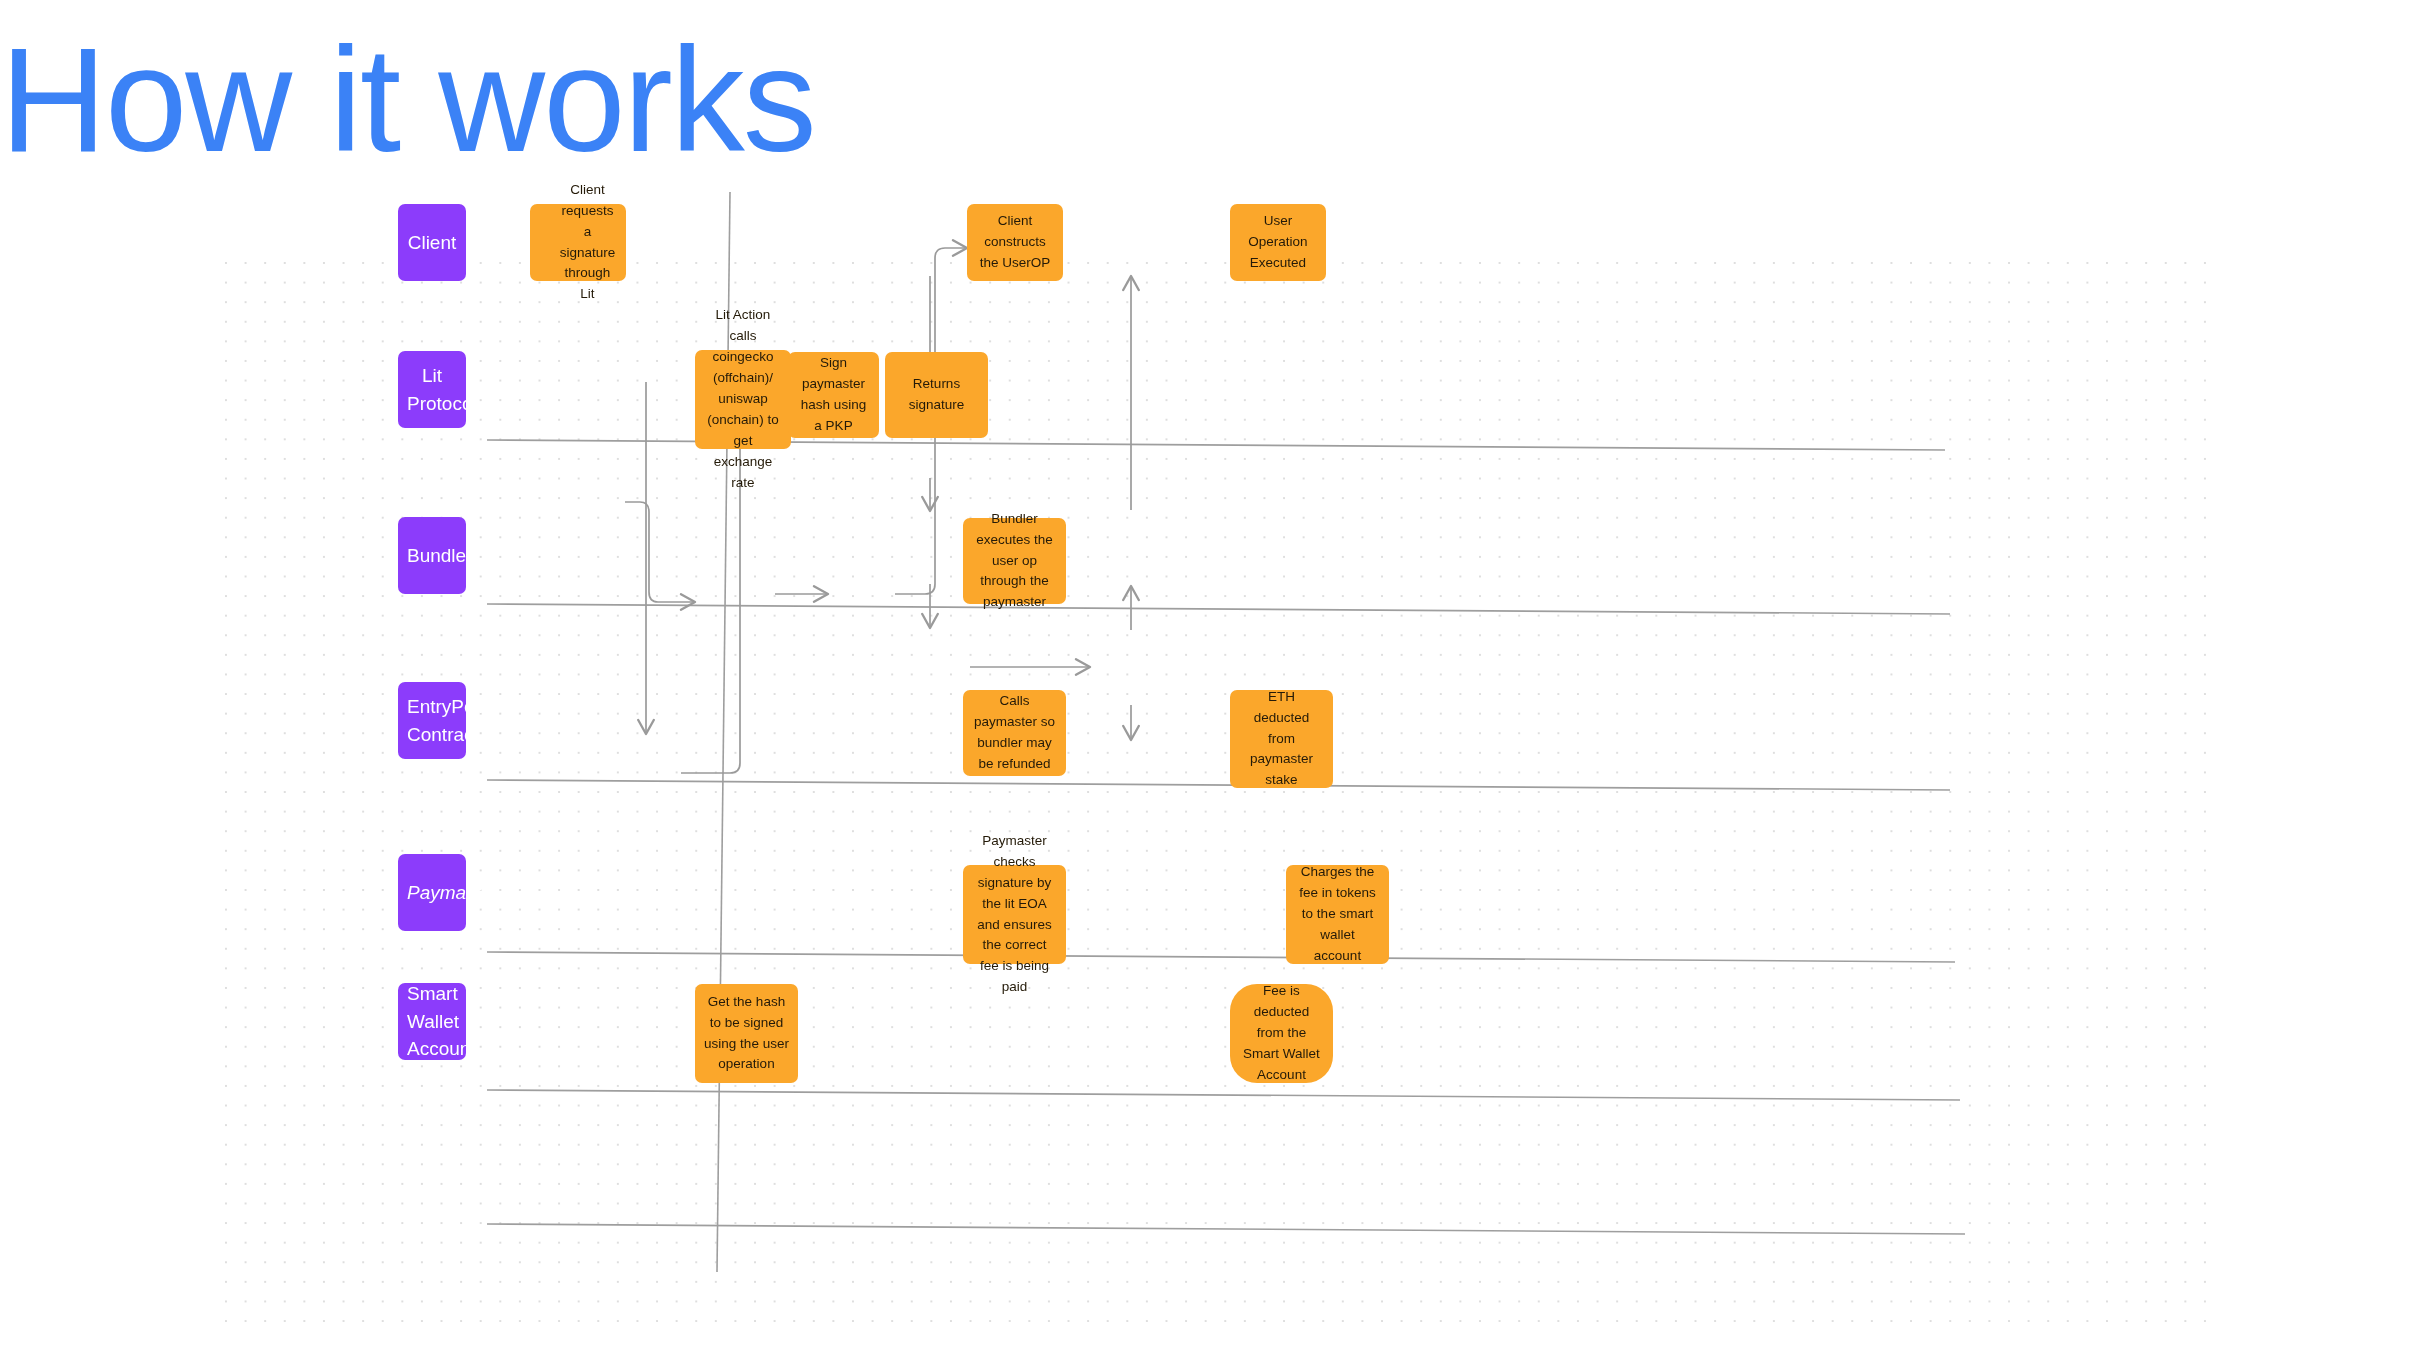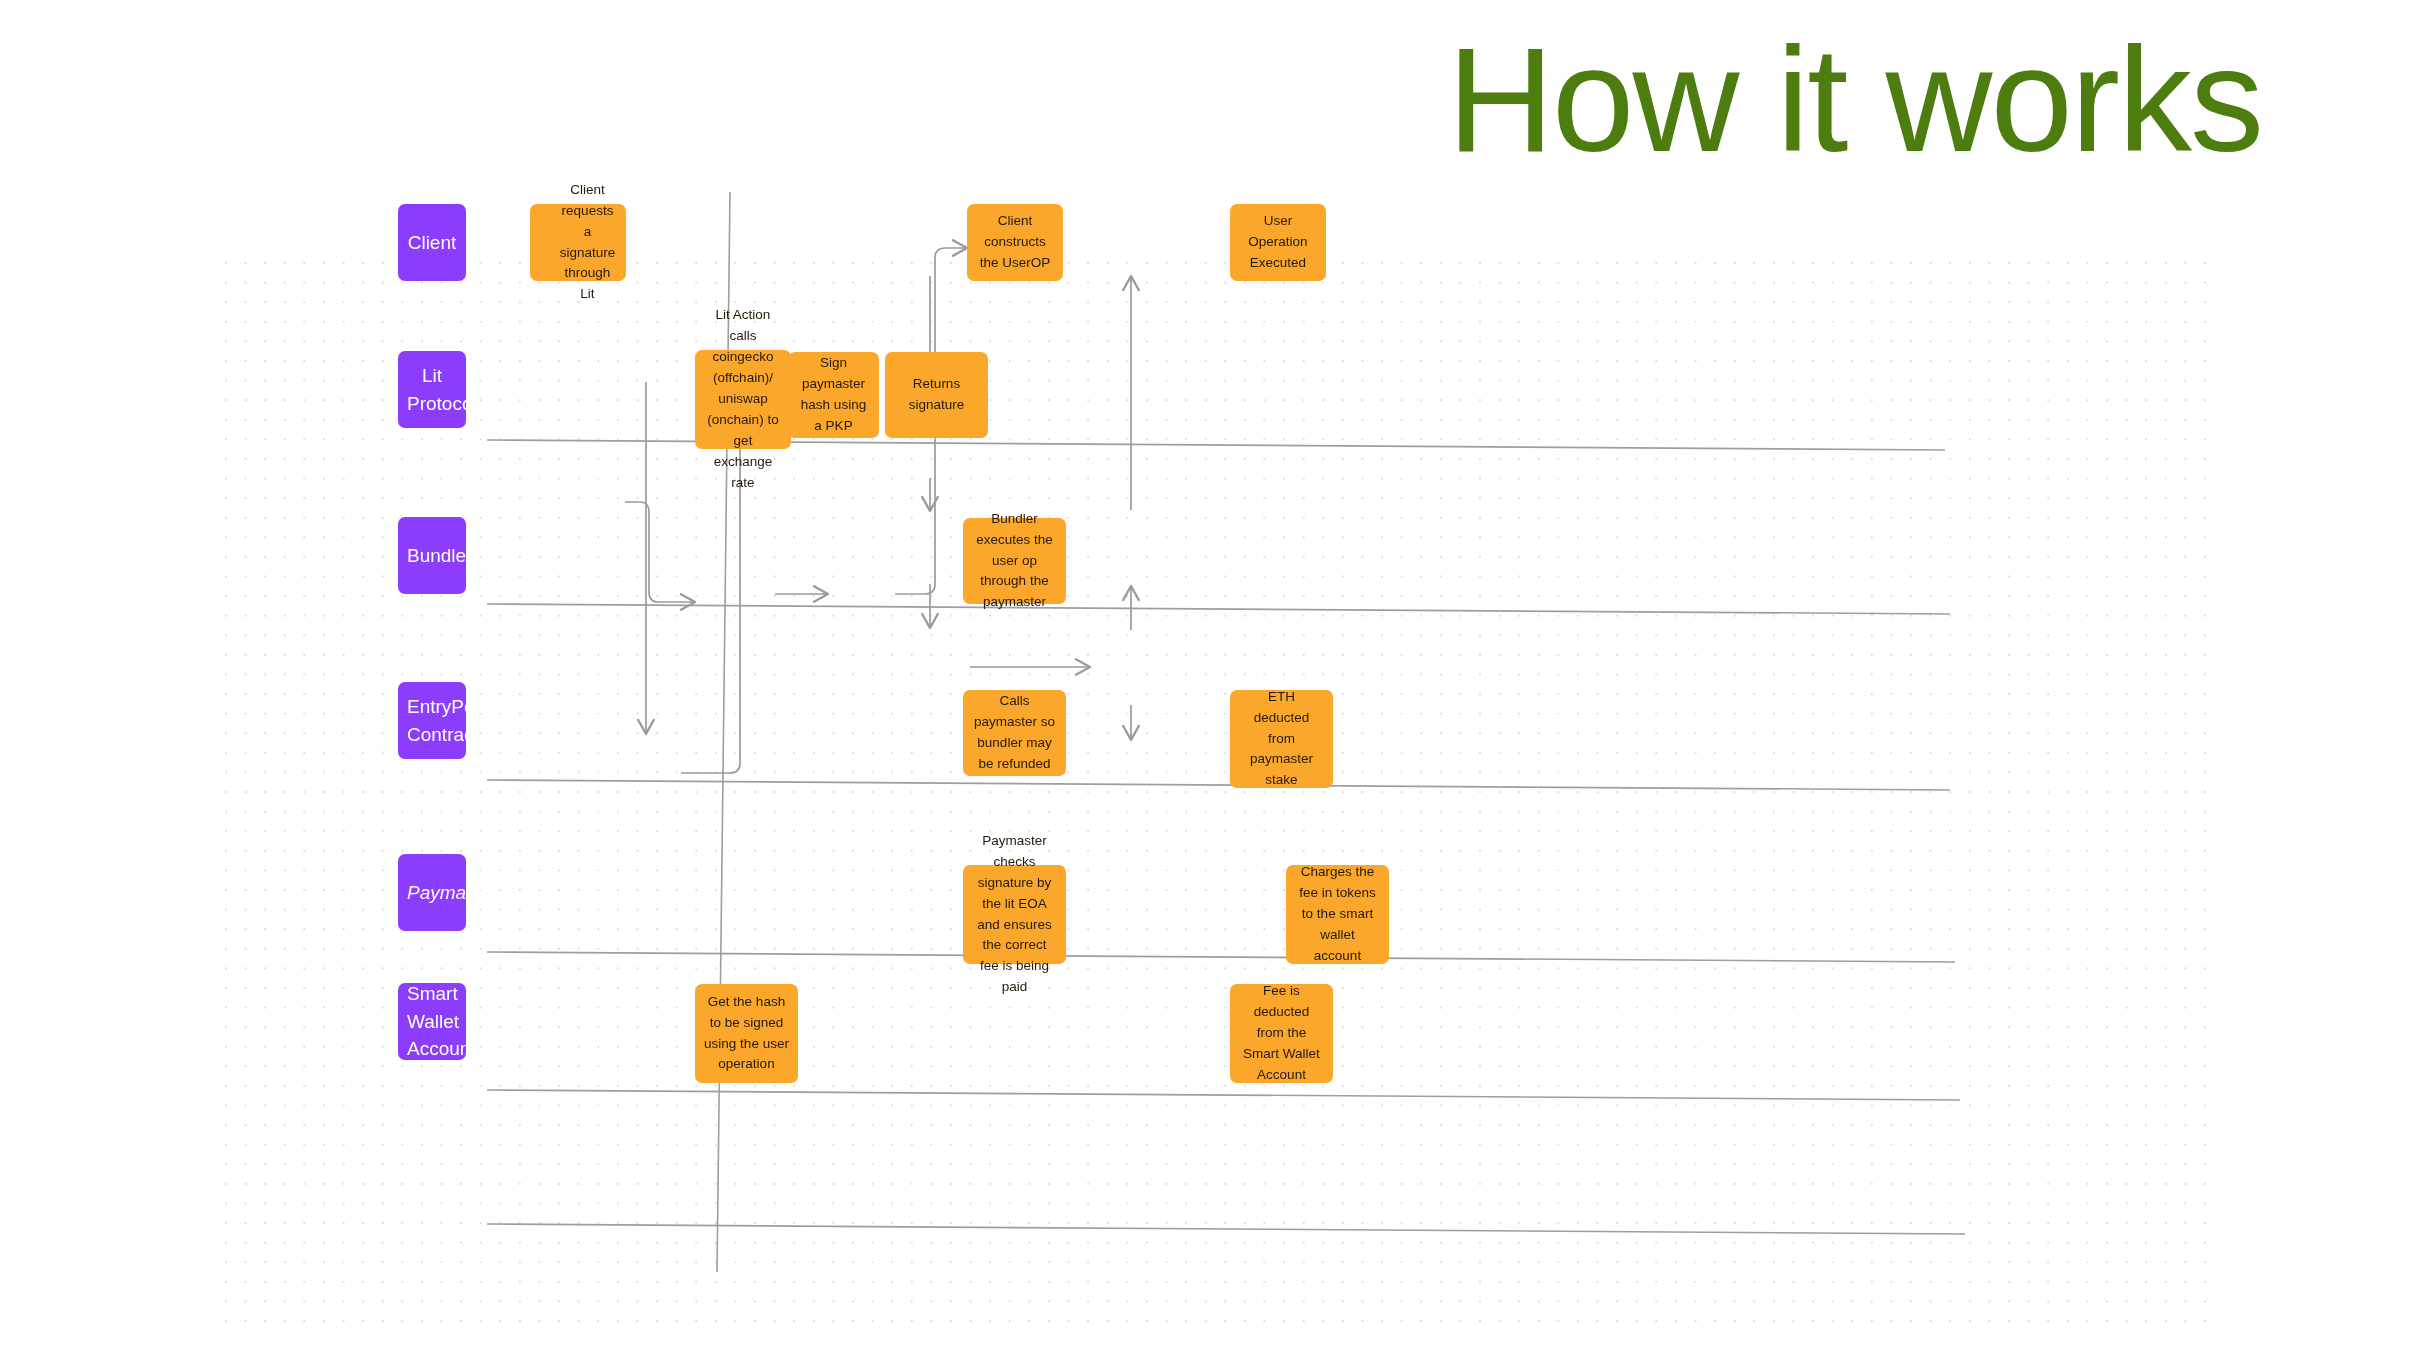--- a/index.html
+++ b/index.html
@@ -4,24 +4,24 @@
 <style>
   html,body{margin:0;padding:0;background:#ffffff;}
   body{
     width:2422px;height:1354px;position:relative;overflow:hidden;
     font-family:"Liberation Sans","DejaVu Sans",sans-serif;
     -webkit-font-smoothing:antialiased;
   }
   
   #slide-title{
     position:absolute;left:0;top:26px;width:2262px;
-    text-align:right;
+    text-align:left;
     font-size:148px;line-height:1.0;
     font-weight:300;letter-spacing:-2px;
-    color:#4d7c0f;
+    color:#3b82f6;
     font-family:"Liberation Sans","DejaVu Sans",sans-serif;
   }
   
   #board{
     position:absolute;left:225px;top:262px;width:1990px;height:1060px;
     background-color:#ffffff;
     background-image:radial-gradient(circle at 1px 1px, #dedede 1.2px, rgba(0,0,0,0) 1.3px);
     background-size:19.6px 19.6px;
     background-position:0 0;
   }
@@ -160,17 +160,17 @@
   </div>
 
   <div class="node step-node" style="left:1061px;top:603px;width:103px;height:99px;">
     <span class="node-label">Charges the fee in tokens to the smart wallet account</span>
   </div>
 
   <div class="node step-node" style="left:470px;top:722px;width:103px;height:99px;">
     <span class="node-label">Get the hash to be signed using the user operation</span>
   </div>
 
-  <div class="node step-node" style="left:1005px;top:722px;width:103px;height:99px;">
+  <div class="node step-node" style="left:1005px;top:722px;width:103px;height:99px;border-radius:27px;">
     <span class="node-label">Fee is deducted from the Smart Wallet Account</span>
   </div>
 
 </div>
 
 </body></html>

